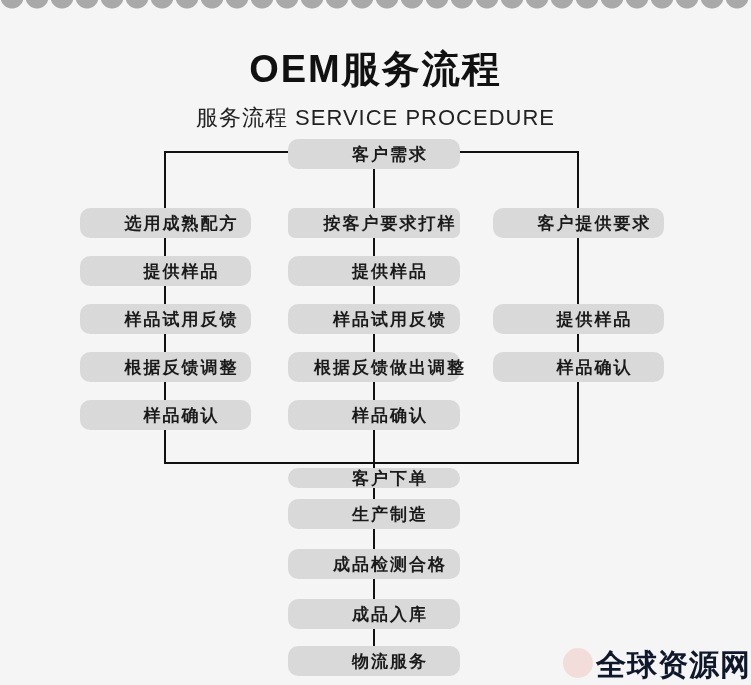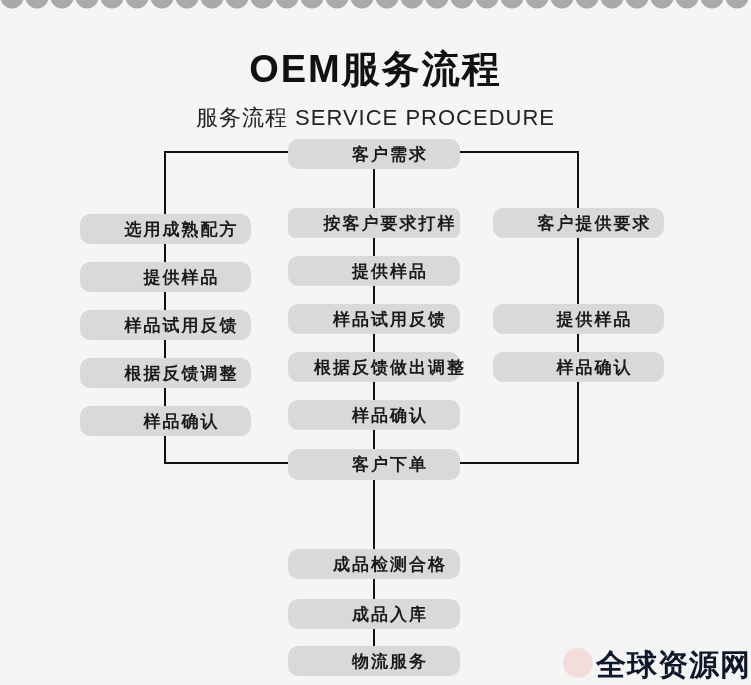--- a/index.html
+++ b/index.html
@@ -61,21 +61,21 @@
     justify-content: center;
     font-size: 17px;
     font-weight: 600;
     letter-spacing: 2px;
     color: #1a1a1a;
     z-index: 2;
     white-space: nowrap;
     padding-left: 32px;
   }
 
-  .col-left  { left: 80px;  width: 171px; margin-top: 6px; }
+  .col-left  { left: 80px;  width: 171px; }
   .col-mid   { left: 288px; width: 172px; }
   .col-right { left: 493px; width: 171px; }
 
   .watermark-logo {
     position: absolute;
     left: 563px; top: 648px;
     width: 30px; height: 30px;
     border-radius: 50%;
     background: rgba(222, 62, 50, 0.13);
     z-index: 4;
@@ -119,21 +119,22 @@
   <div class="node col-mid" style="top:208px;border-radius:7px;">按客户要求打样</div>
   <div class="node col-mid" style="top:256px;">提供样品</div>
   <div class="node col-mid" style="top:304px;">样品试用反馈</div>
   <div class="node col-mid" style="top:352px;">根据反馈做出调整</div>
   <div class="node col-mid" style="top:400px;">样品确认</div>
 
   <div class="node col-right" style="top:208px;">客户提供要求</div>
   <div class="node col-right" style="top:304px;">提供样品</div>
   <div class="node col-right" style="top:352px;">样品确认</div>
 
-  <div class="node col-mid" style="top:449px; height:31px;">客户下单</div>
+  <div class="node col-mid" style="top:468px; height:20px;">客户下单</div>
+  <div class="node col-mid" style="top:499px;">生产制造</div>
   <div class="node col-mid" style="top:599px;">成品入库</div>
   <div class="node col-mid" style="top:549px;">成品检测合格</div>
   <div class="node col-mid" style="top:646px;">物流服务</div>
 
   <div class="watermark-logo"></div>
   <div class="watermark-text">全球资源网</div>
 
 </div>
 
 </body></html>

